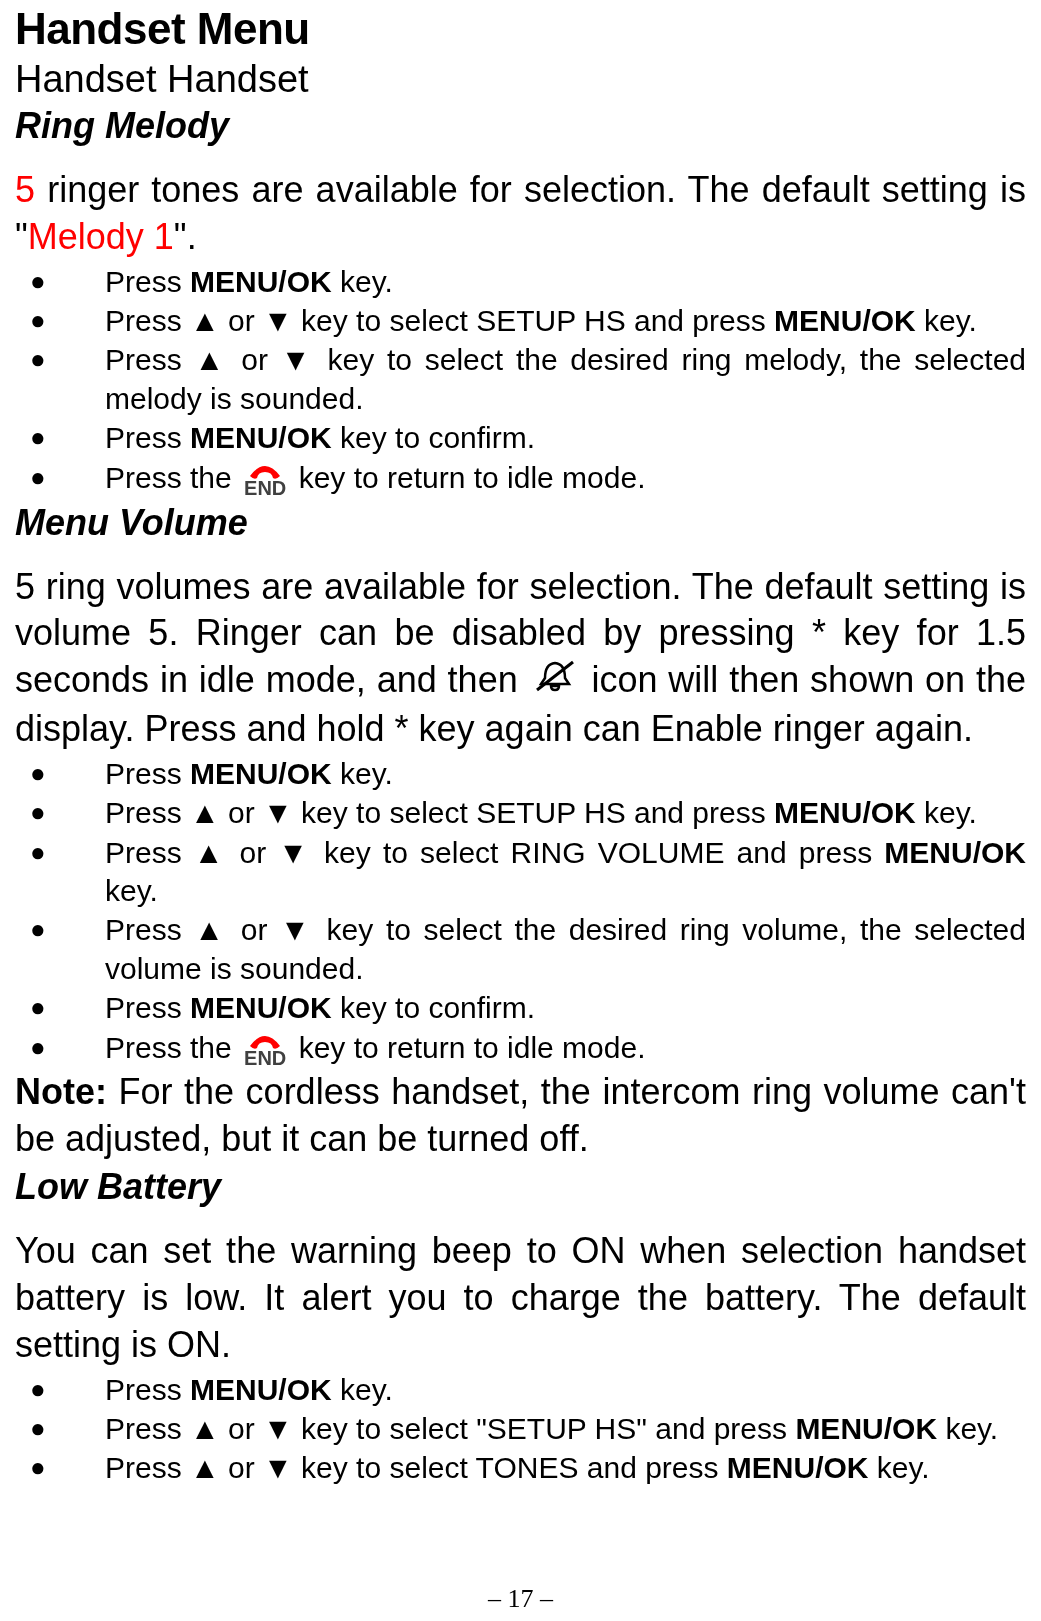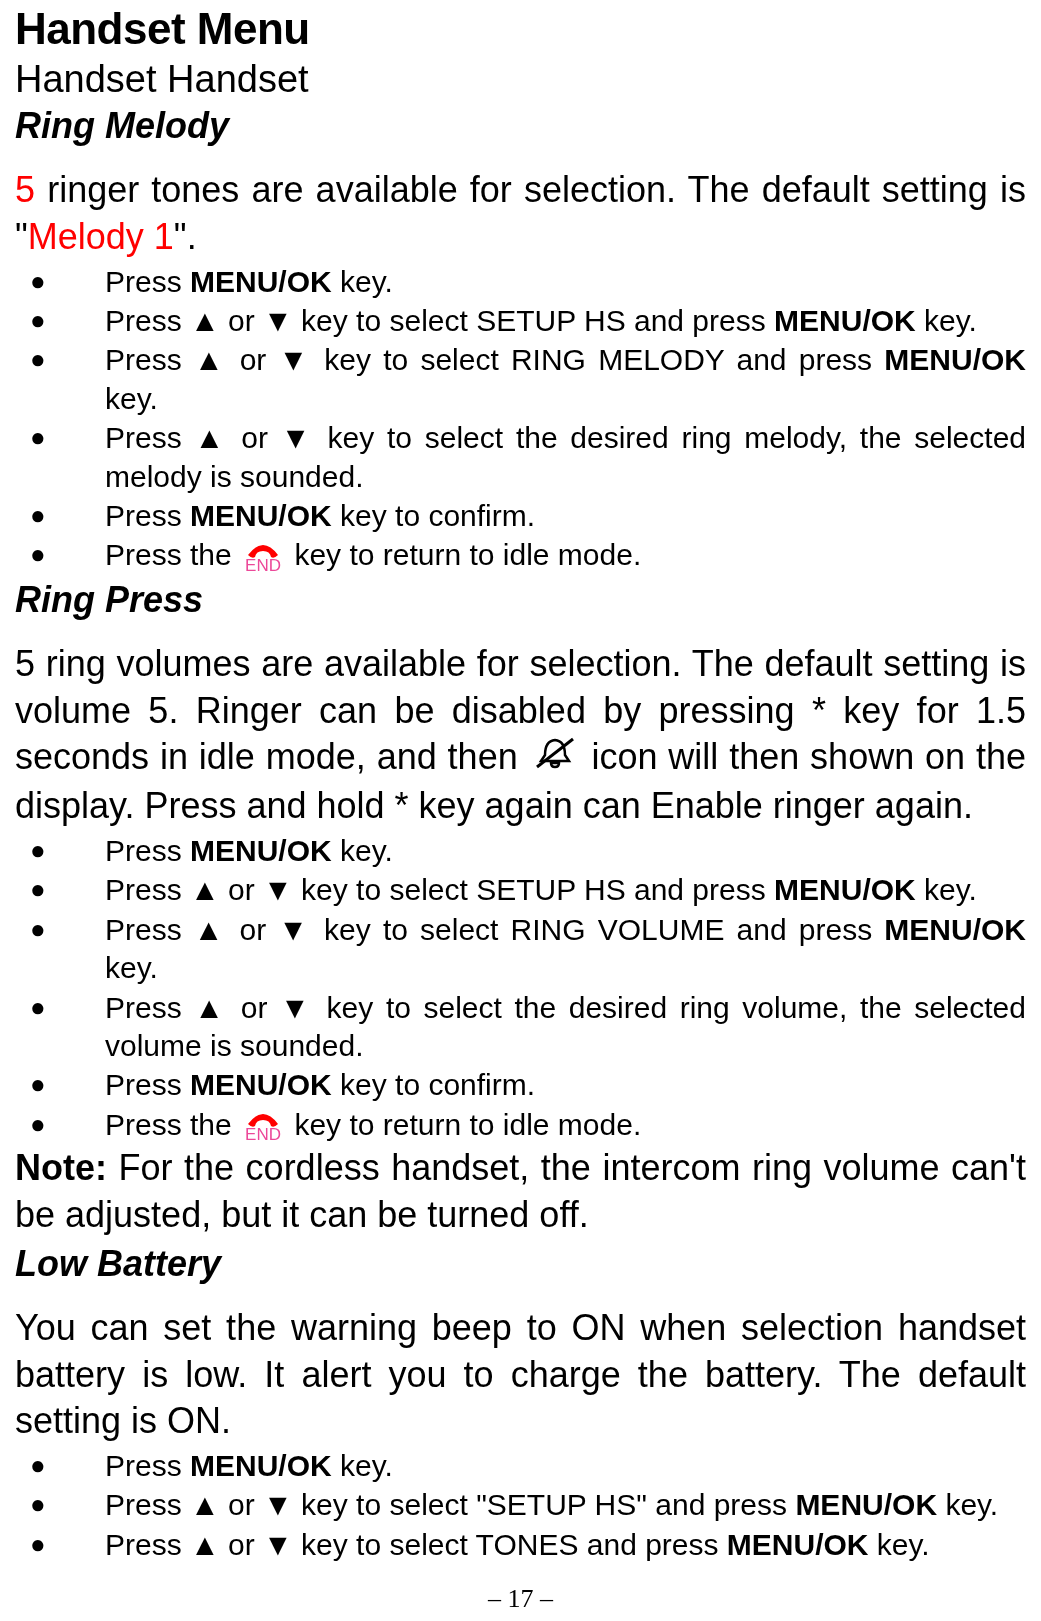--- a/index.html
+++ b/index.html
@@ -71,23 +71,23 @@
       vertical-align: middle;
       text-align: center;
       line-height: 1;
       margin: 0 4px;
     }
     .end-key svg {
       display: block;
       margin: 0 auto;
     }
     .end-key-text {
-      color: #ec4899;
-      font-size: 17px;
-      font-weight: normal;
+      color: #404040;
+      font-size: 20px;
+      font-weight: bold;
       display: block;
       margin-top: -2px;
     }
     .bell-icon {
       display: inline-block;
       vertical-align: middle;
       margin: 0 2px;
     }
     .page-num {
       position: absolute;
@@ -103,29 +103,28 @@
 <body>
 
 <div class="h1">Handset Menu</div>
 <div class="h2">Handset Handset</div>
 
 <div class="h3">Ring Melody</div>
 <div class="para"><span class="red">5</span><span> ringer tones are available for selection. The default setting is "</span><span class="red">Melody 1</span><span>".</span></div>
 <ul>
   <li><span>Press </span><span class="bold">MENU/OK</span><span> key.</span></li>
   <li><span>Press ▲ or ▼ key to select SETUP HS and press </span><span class="bold">MENU/OK</span><span> key.</span></li>
-  <li><span>Press ▲ or ▼ key to select RING MELODY and press </span><span class="bold">MENU/OK</span><span> key.</span></li>
   <li><span>Press ▲ or ▼ key to select the desired ring melody, the selected melody is sounded.</span></li>
   <li><span>Press </span><span class="bold">MENU/OK</span><span> key to confirm.</span></li>
   <li><span>Press the </span><span class="end-key"><svg width="38" height="18" viewBox="0 0 38 18">
           <path d="M 4 14 Q 19 -6 34 14 Q 30 18 27 16 Q 26 10 19 10 Q 12 10 11 16 Q 8 18 4 14 Z" fill="#ff0000"></path>
         </svg><span class="end-key-text">END</span></span><span> key to return to idle mode.</span></li>
 </ul>
 
-<div class="h3">Ring Press</div>
+<div class="h3">Menu Volume</div>
 <div class="para"><span>5 ring volumes are available for selection. The default setting is volume 5. Ringer can be disabled by pressing * key for 1.5 seconds in idle mode, and then </span><span class="bell-icon"><svg width="48" height="34" viewBox="0 0 48 34">
         <path d="M 24 3 Q 14 4 14 18 L 10 24 L 38 24 L 34 18 Q 34 4 24 3 Z M 20 26 Q 20 30 24 30 Q 28 30 28 26 Z" fill="none" stroke="#000" stroke-width="2.5"></path>
         <line x1="6" y1="30" x2="42" y2="2" stroke="#000" stroke-width="3"></line>
       </svg></span><span> icon will then shown on the display. Press and hold * key again can Enable ringer again.</span></div>
 <ul>
   <li><span>Press </span><span class="bold">MENU/OK</span><span> key.</span></li>
   <li><span>Press ▲ or ▼ key to select SETUP HS and press </span><span class="bold">MENU/OK</span><span> key.</span></li>
   <li><span>Press ▲ or ▼ key to select RING VOLUME and press </span><span class="bold">MENU/OK</span><span> key.</span></li>
   <li><span>Press ▲ or ▼ key to select the desired ring volume, the selected volume is sounded.</span></li>
   <li><span>Press </span><span class="bold">MENU/OK</span><span> key to confirm.</span></li>

